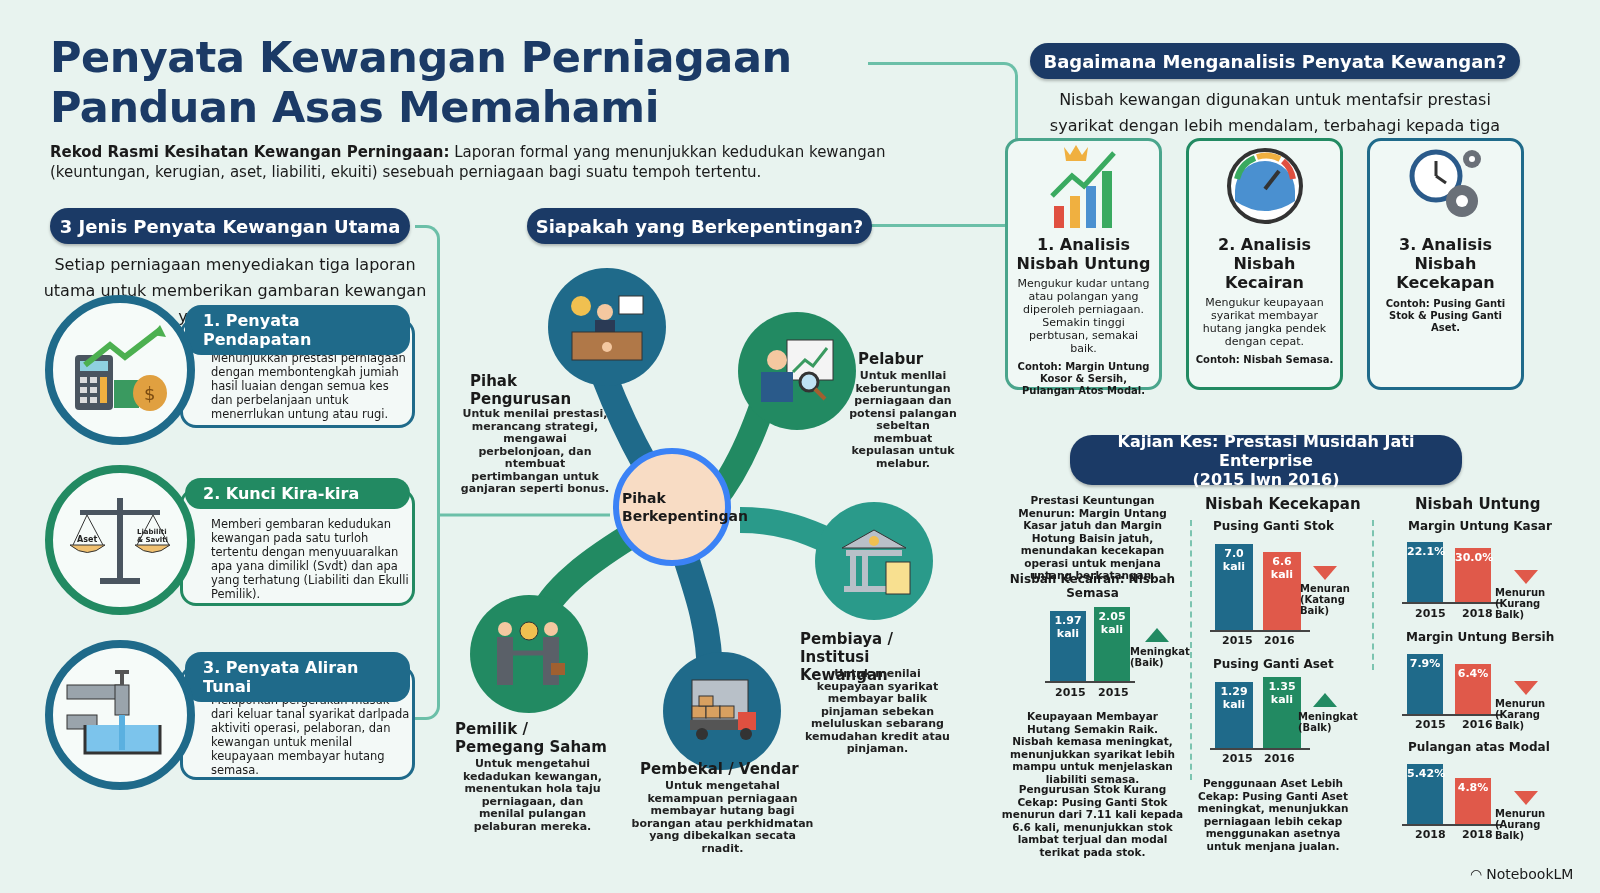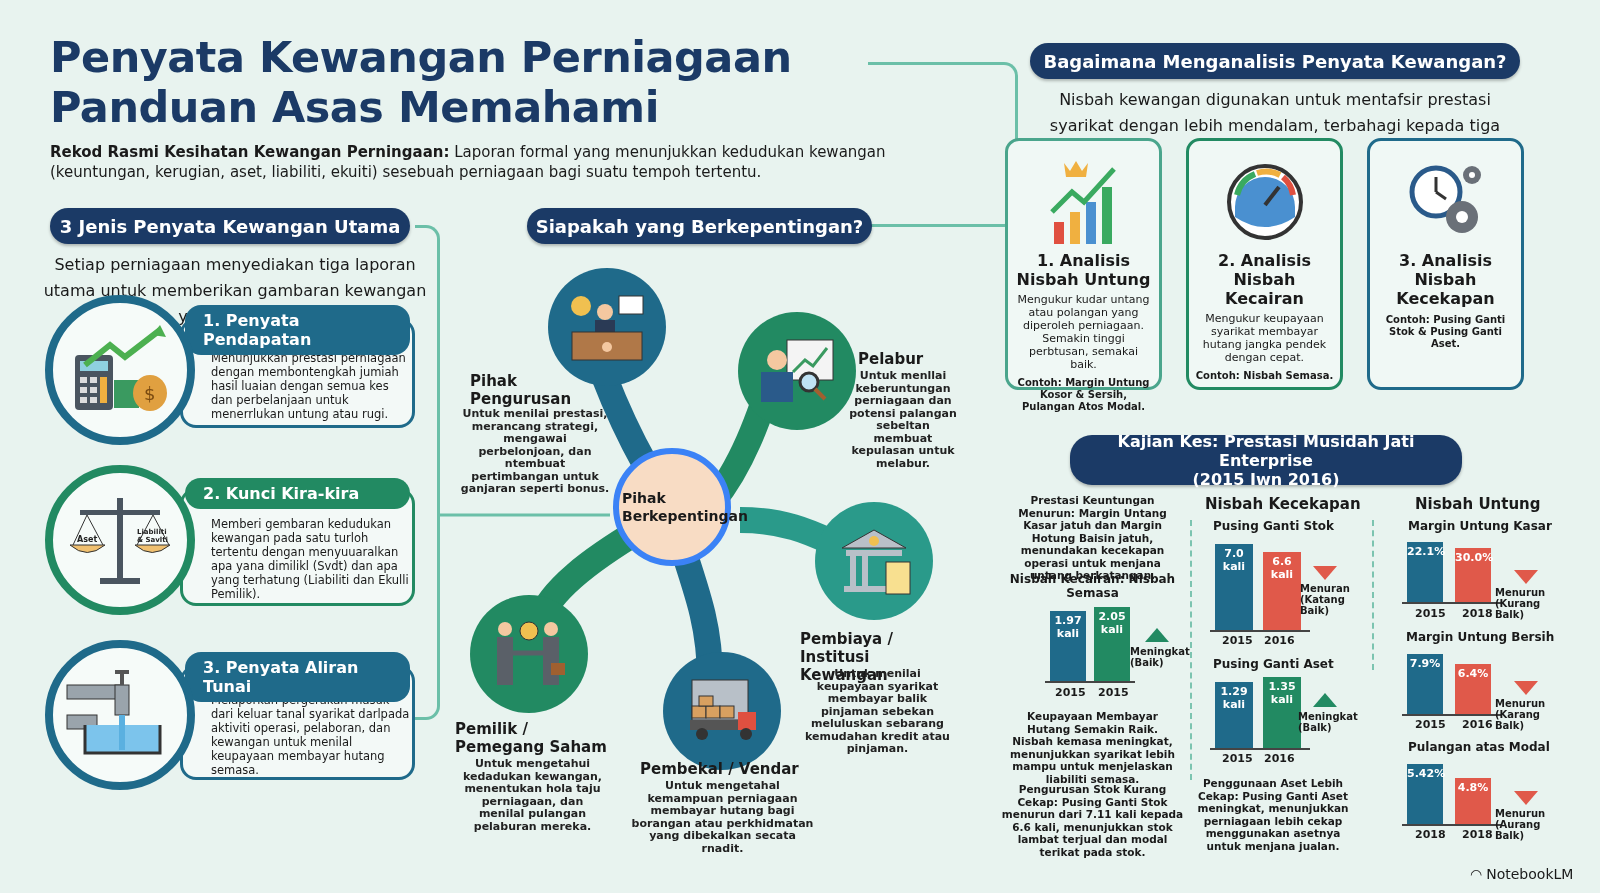--- a/index.html
+++ b/index.html
@@ -10,21 +10,21 @@
 .intro b{font-weight:bold}
 .pill{background:#1b3a66;color:#fff;font-weight:bold;border-radius:22px;text-align:center;display:flex;align-items:center;justify-content:center;box-shadow:0 2px 3px rgba(0,0,0,.25)}
 .sub{font-size:16px;text-align:center;line-height:26px}
 .card-circle{border-radius:50%;border:8px solid #1f6a8a;background:#f6fbf9;display:flex;align-items:center;justify-content:center}
 .card-box{border:3px solid #1f6a8a;border-radius:16px;background:#f3f9f7}
 .card-head{color:#fff;font-weight:bold;font-size:16px;padding:6px 18px;border-radius:16px}
 .card-text{font-size:11.5px;line-height:14px}
 .stake{border-radius:50%;display:flex;align-items:center;justify-content:center}
 .s-title{font-weight:bold;font-size:15px;text-align:left;line-height:18px}
 .s-text{font-size:11px;line-height:12.5px;text-align:center;font-weight:bold;color:#222}
-.an-box{border:3px solid #4aa58c;border-radius:14px;background:#f0f8f5;text-align:center;padding:16px 6px}
+.an-box{border:3px solid #4aa58c;border-radius:14px;background:#f0f8f5;text-align:center;padding:0 6px}
 .an-title{font-weight:bold;font-size:16px;line-height:19px}
 .an-text{font-size:11px;line-height:13px;margin-top:4px}
 .an-ex{font-size:10px;line-height:12px;margin-top:6px;font-weight:bold}
 .chart-title{font-weight:bold;font-size:15px}
 .chart-sub{font-weight:bold;font-size:12px}
 .bar{position:absolute;bottom:0;color:#fff;font-weight:bold;font-size:11px;text-align:center;padding-top:3px;line-height:13px}
 .blue{background:#1f6a8a}.green{background:#228a62}.red{background:#e0594a}
 .axis{position:absolute;bottom:0;height:2px;background:#444}
 .yr{position:absolute;font-size:11px;font-weight:bold}
 .tri-up{width:0;height:0;border-left:12px solid transparent;border-right:12px solid transparent;border-bottom:14px solid #228a62}

